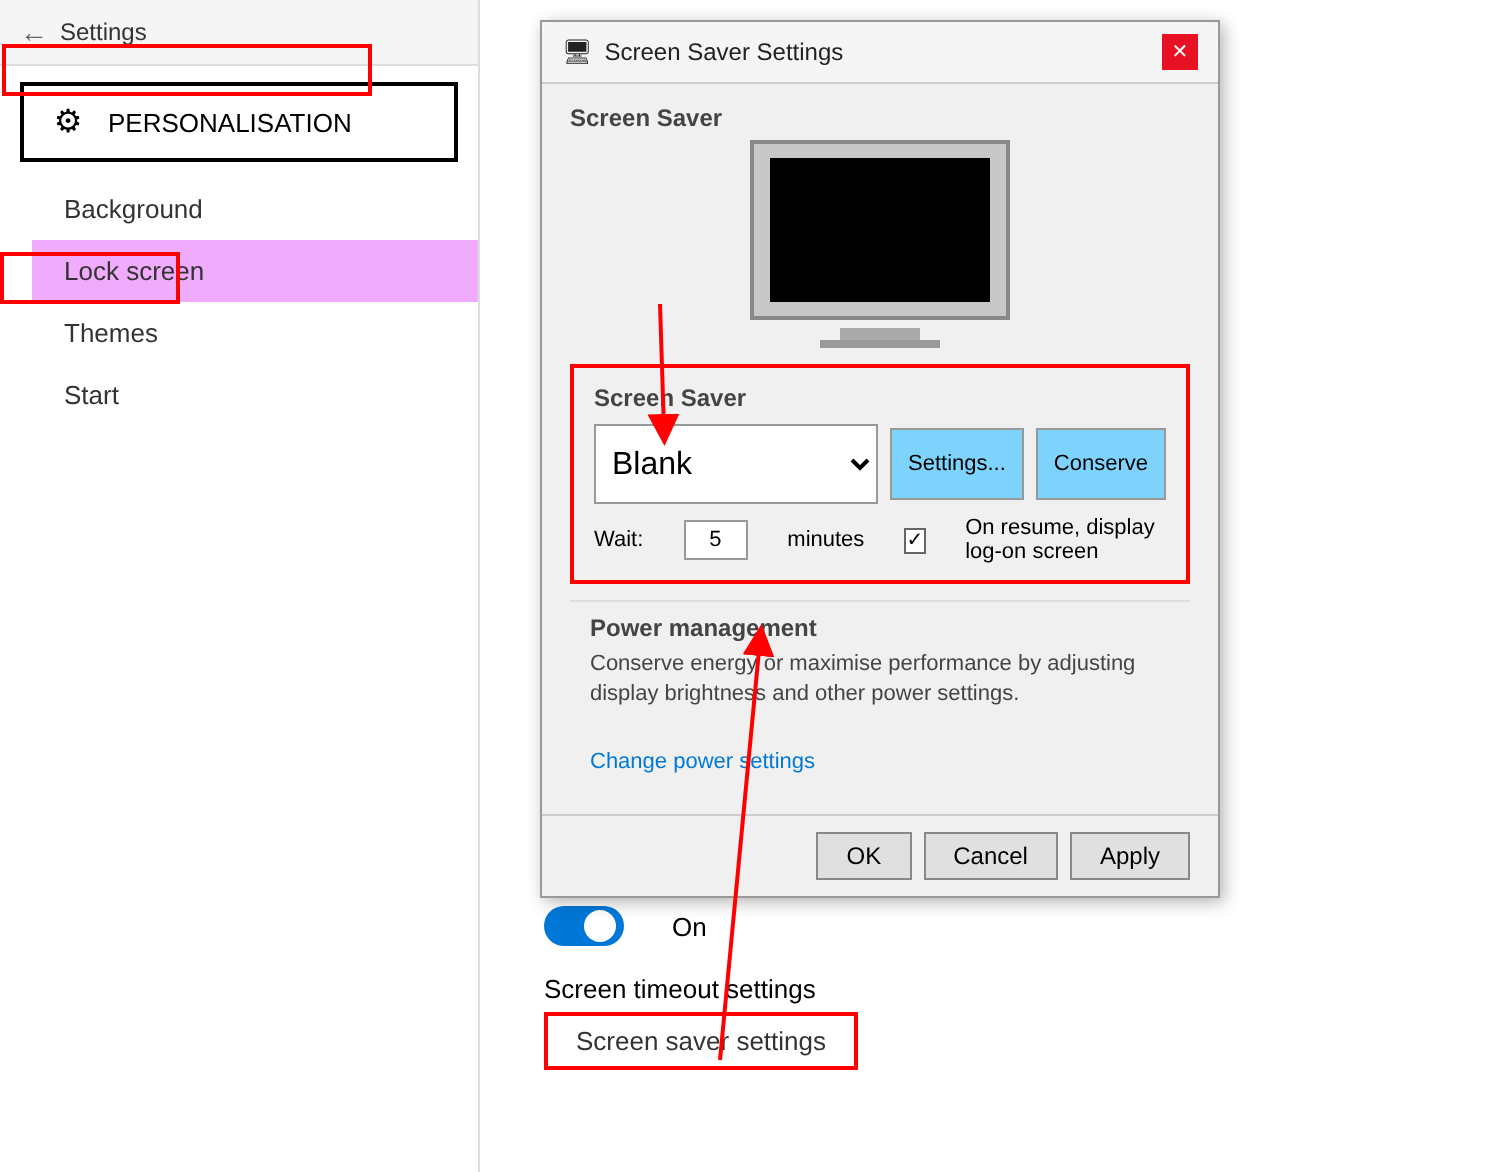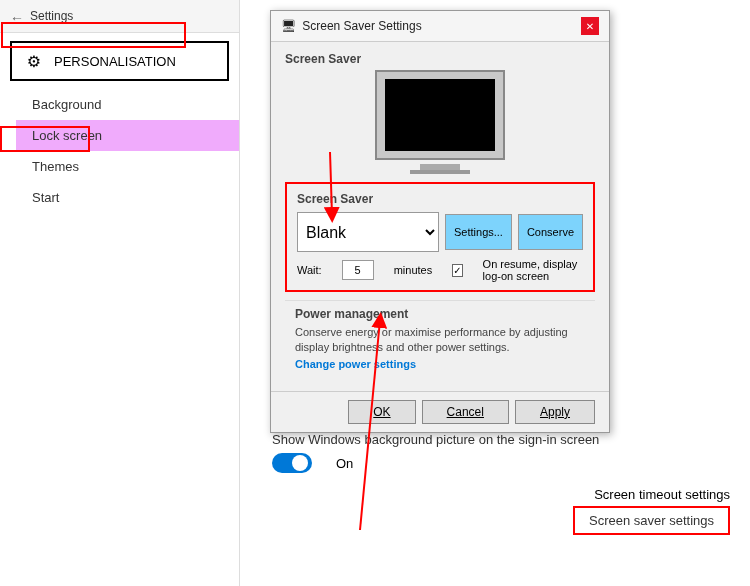--- a/index.html
+++ b/index.html
@@ -145,21 +145,20 @@
       background: #fff;
       border-radius: 50%;
       position: absolute;
       top: 2px;
       left: 20px;
     }
 
     .timeout-section {
       margin-top: 14px;
       padding-left: 12px;
-      text-align: right;
     }
 
     .timeout-link-box {
       display: inline-block;
       border: 2px solid red;
       padding: 5px 14px;
       font-size: 13px;
       color: #333;
       cursor: pointer;
       margin-top: 4px;
@@ -330,48 +329,46 @@
       font-size: 12px;
       font-weight: 600;
       color: #444;
       margin-bottom: 4px;
     }
 
     .pm-text {
       font-size: 11px;
       color: #444;
       line-height: 1.4;
-      margin-bottom: 0;
+      margin-bottom: 16px;
     }
 
     .pm-link {
       font-size: 11px;
       color: #0078d7;
       cursor: pointer;
       text-decoration: none;
-      font-weight: bold;
     }
 
     
     .dialog-footer {
       display: flex;
       justify-content: flex-end;
       gap: 6px;
       padding: 8px 14px;
       border-top: 1px solid #ccc;
     }
 
     .dialog-footer-btn {
       height: 24px;
-      padding: 0 24px;
+      padding: 0 14px;
       font-size: 12px;
       background: #e0e0e0;
       border: 1px solid #888;
       cursor: pointer;
-      text-decoration: underline;
     }
 
     
     .arrows-overlay {
       position: absolute;
       top: 0; left: 0;
       width: 100%;
       height: 100%;
       pointer-events: none;
     }

